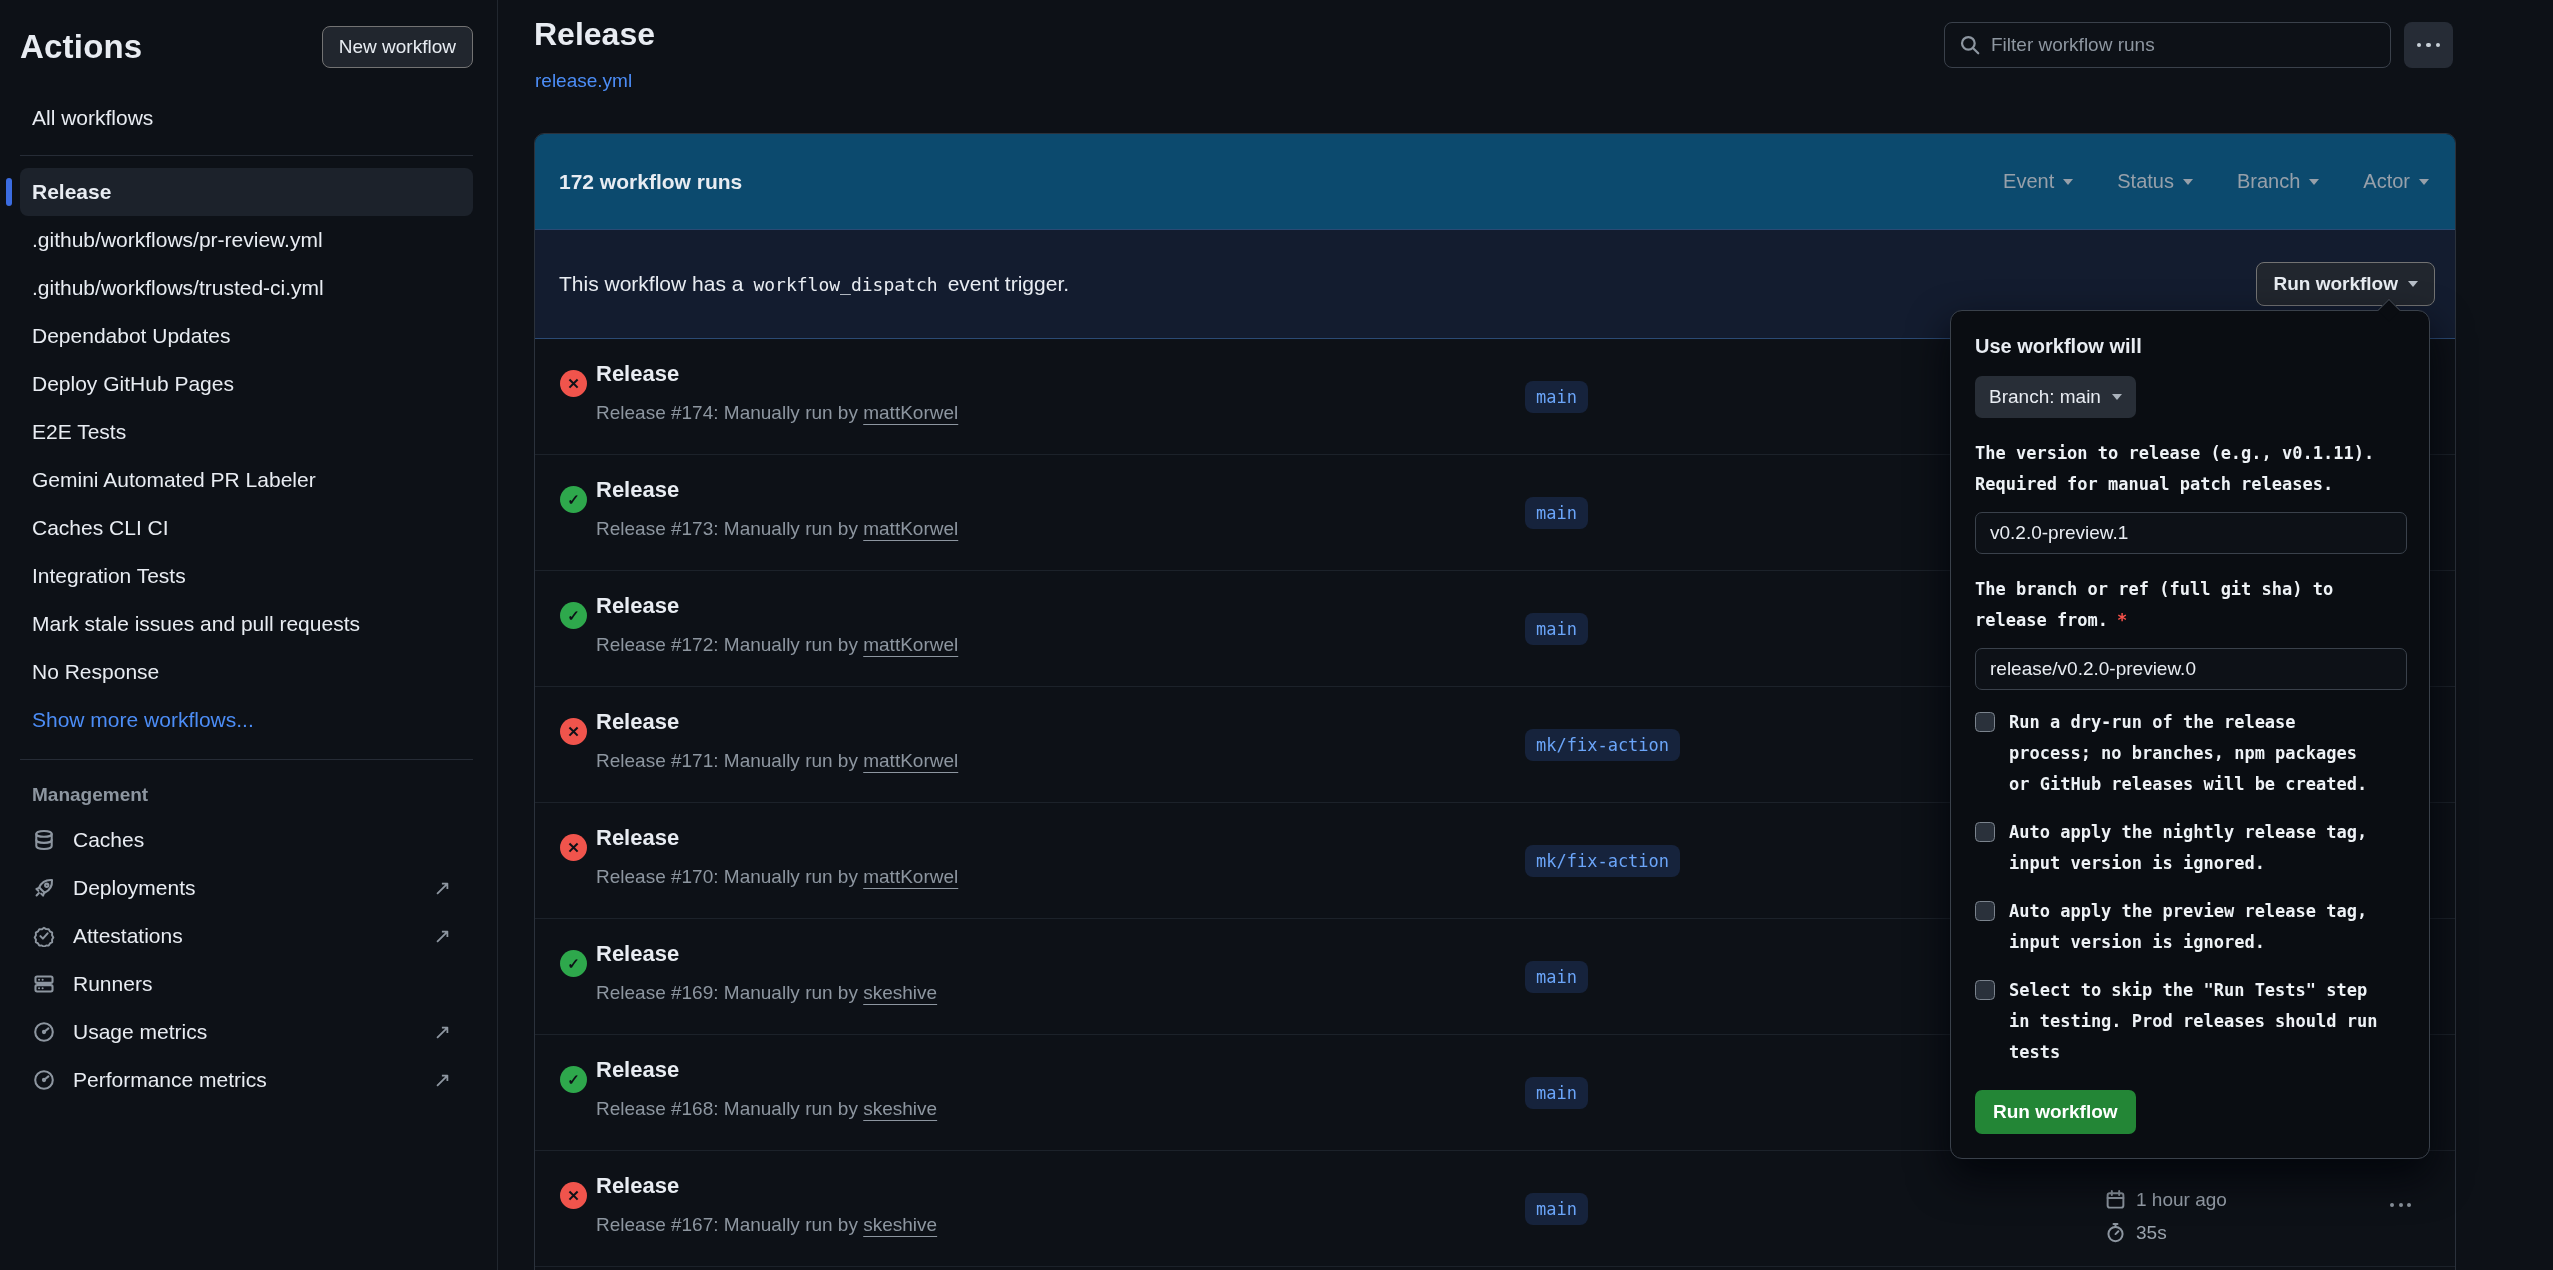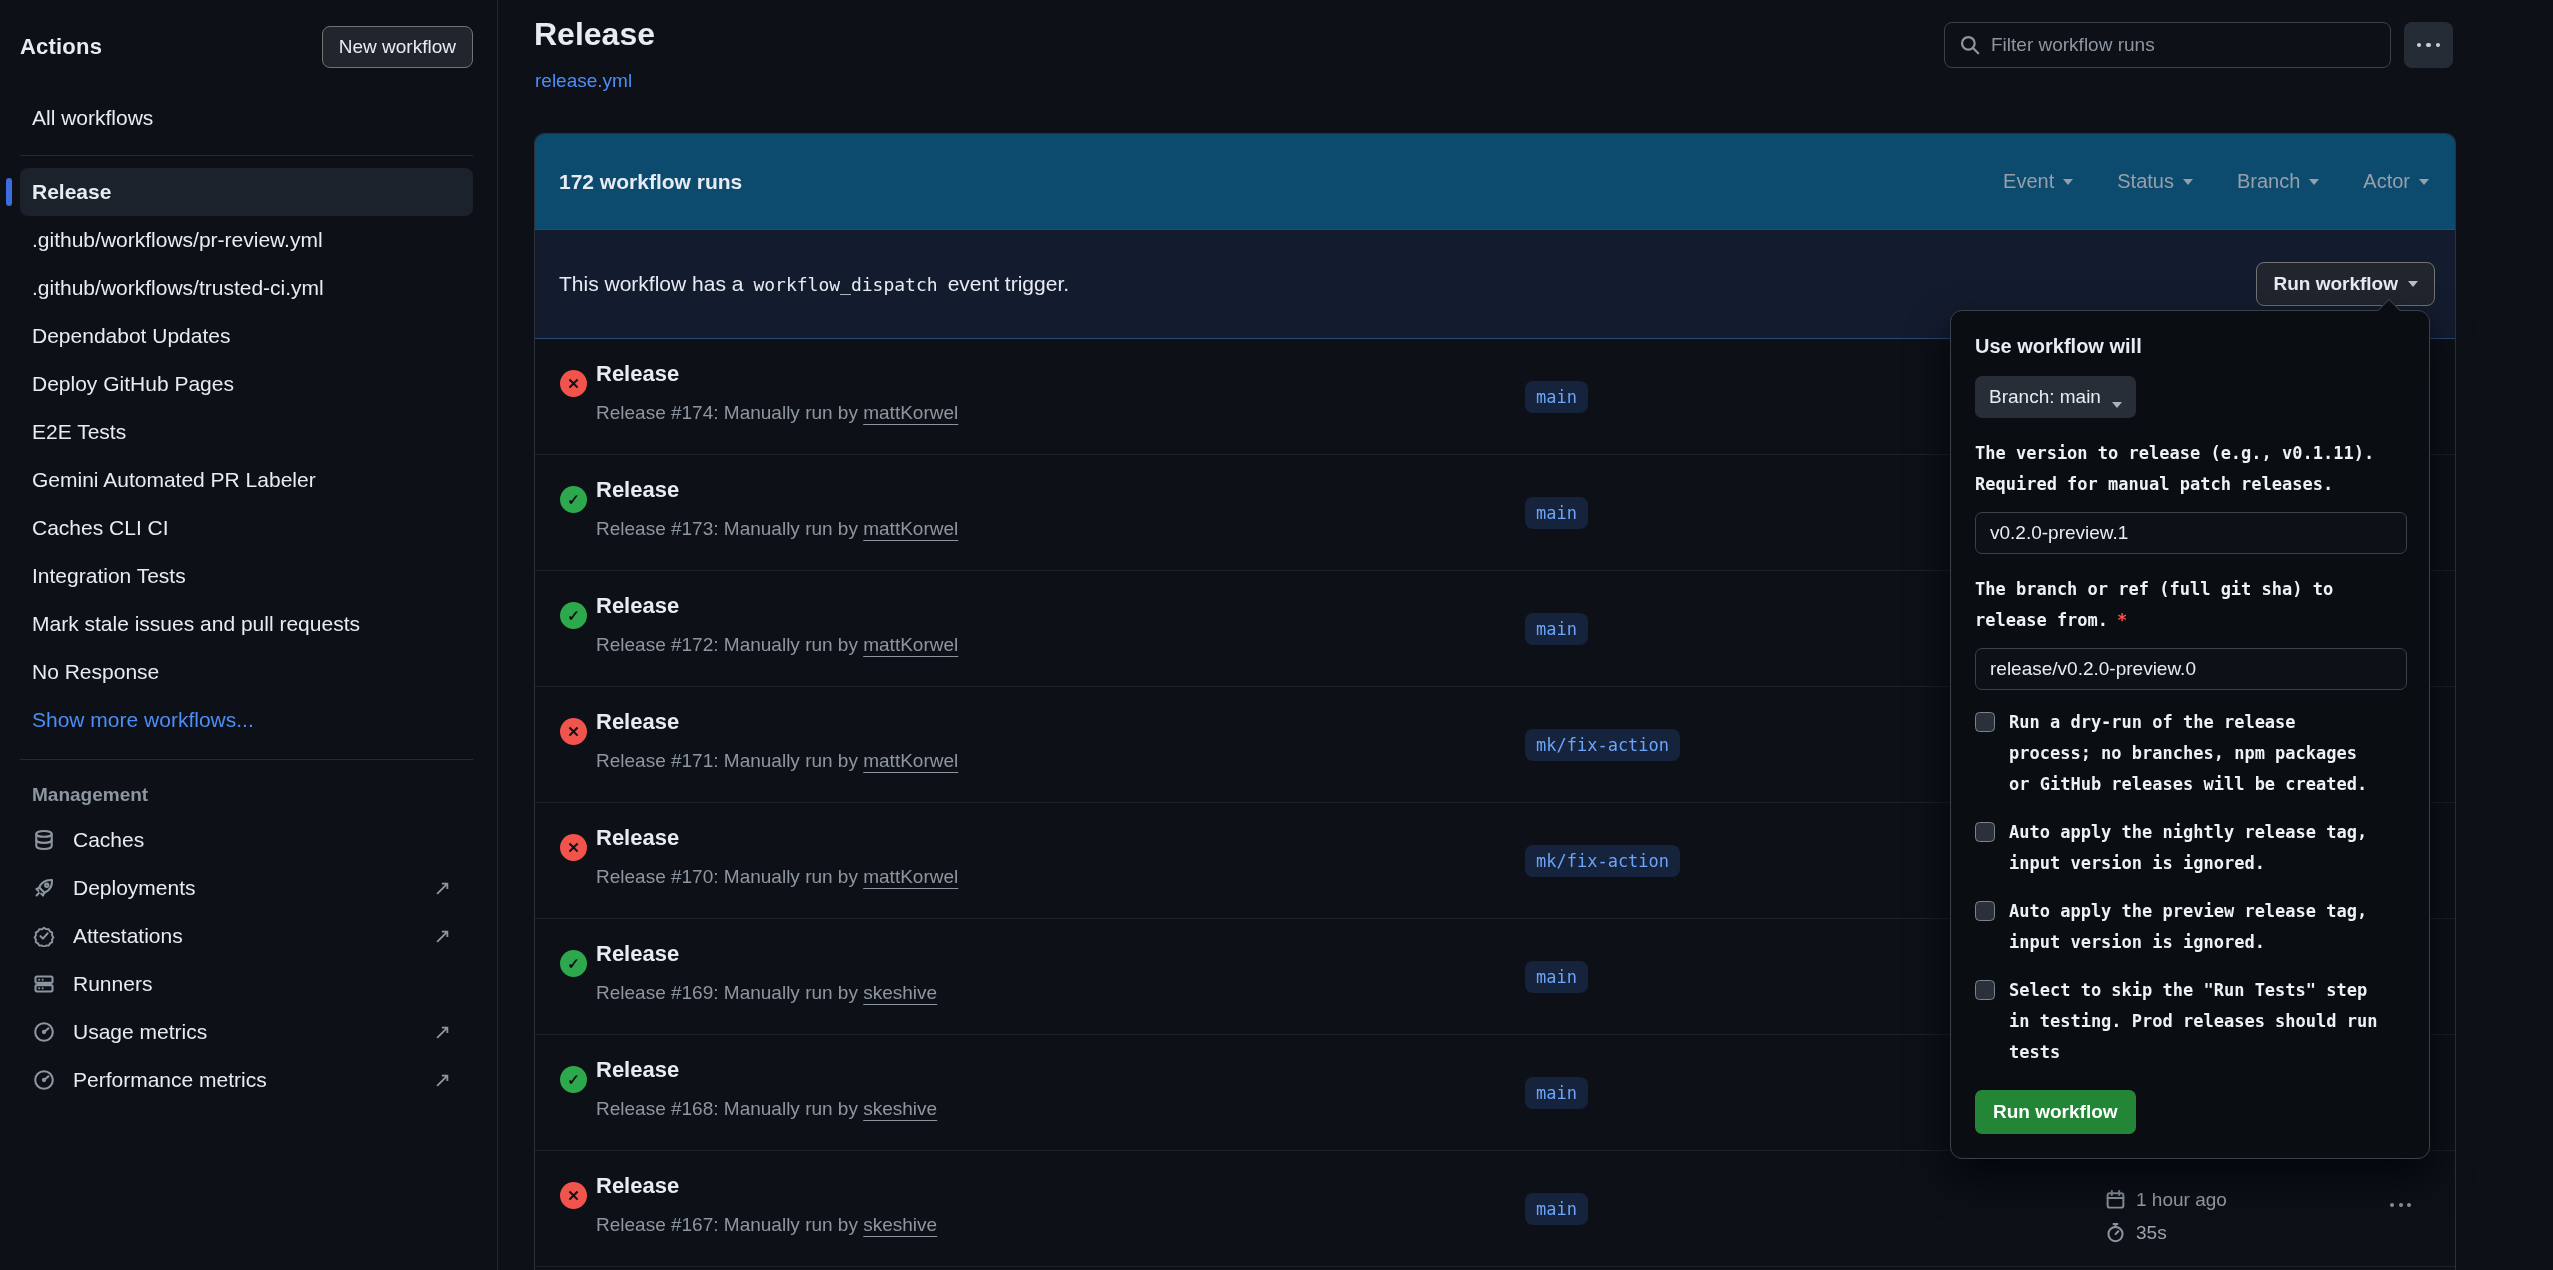--- a/index.html
+++ b/index.html
@@ -3,21 +3,21 @@
 <meta charset="utf-8">
 <style>
   * { margin:0; padding:0; box-sizing:border-box; }
   html,body { background:#0d1117; }
   body { width:2553px; height:1270px; font-family:"Liberation Sans", sans-serif; color:#e8ecf2; overflow:hidden; }
   .app { position:relative; width:2553px; height:1270px; display:flex; }
 
   
   .sidebar { width:498px; min-width:498px; border-right:1px solid #21272f; padding:26px 24px 0 20px; }
   .sb-head { display:flex; justify-content:space-between; align-items:center; margin-bottom:28px; }
-  .sb-title { font-size:22px; font-weight:700; letter-spacing:.2px; }
+  .sb-title { font-size:33px; font-weight:700; letter-spacing:.2px; }
   .btn-secondary { background:#21262e; border:1px solid #737373; border-radius:8px; color:#e8ecf2;
     font-family:"Liberation Sans",sans-serif; font-size:19px; padding:9px 16px; cursor:pointer; }
   .sb-all { font-size:21px; padding:10px 12px; border-radius:8px; cursor:pointer; }
   .sb-divider { border:0; border-top:1px solid #262c36; margin:15px 0 12px 0; }
   ul { list-style:none; }
   .sb-nav li { position:relative; height:48px; line-height:48px; font-size:21px; padding:0 12px;
     border-radius:8px; color:#e8ecf2; cursor:pointer; white-space:nowrap; }
   .sb-nav li.selected { background:#1c222b; font-weight:700; }
   .sb-nav li.selected::before { content:""; position:absolute; left:-14px; top:10px; width:6px; height:28px;
     border-radius:3px; background:#3b6ce0; }
@@ -79,21 +79,21 @@
   .run-kebab i { width:4px; height:4px; background:#8d96a0; }
   .sliver { height:12px; }
 
   
   .popover { position:absolute; left:1950px; top:310px; width:480px; background:#0a0d12;
     border:1px solid #3a414b; border-radius:12px; padding:24px 24px 24px 24px; z-index:10;
     box-shadow:0 18px 40px rgba(1,4,9,.85); }
   .po-caret { position:absolute; top:-9px; right:32px; width:16px; height:16px; background:#0a0d12;
     border-left:1px solid #3a414b; border-top:1px solid #3a414b; transform:rotate(45deg); }
   .po-heading { font-size:20px; font-weight:700; margin-bottom:18px; }
-  .branch-btn { display:inline-flex; align-items:flex-end; gap:11px; background:#282e37; border:none;
+  .branch-btn { display:inline-flex; align-items:center; gap:11px; background:#282e37; border:none;
     border-radius:7px; color:#e8ecf2; font-family:"Liberation Sans",sans-serif; font-size:19px;
     padding:10px 14px; cursor:pointer; }
   .branch-btn .caret { color:#aab2bb; }
   .po-desc { font-family:"DejaVu Sans Mono",monospace; font-weight:700; font-size:17px; line-height:31px;
     color:#eef2f6; margin-top:20px; width:432px; }
   .req { color:#f85149; margin-left:9px; font-family:"DejaVu Sans Mono",monospace; font-weight:700; font-size:17px; }
   .po-input { width:432px; height:42px; margin-top:12px; background:#0d1117; border:1px solid #3a414b;
     border-radius:7px; color:#e8ecf2; font-family:"Liberation Sans",sans-serif; font-size:19px; padding:0 14px; outline:none; }
   .cb-row { display:flex; align-items:flex-start; gap:14px; margin-top:17px; }
   .cb-box { width:20px; height:20px; min-width:20px; margin-top:5px; background:#2a313b;

